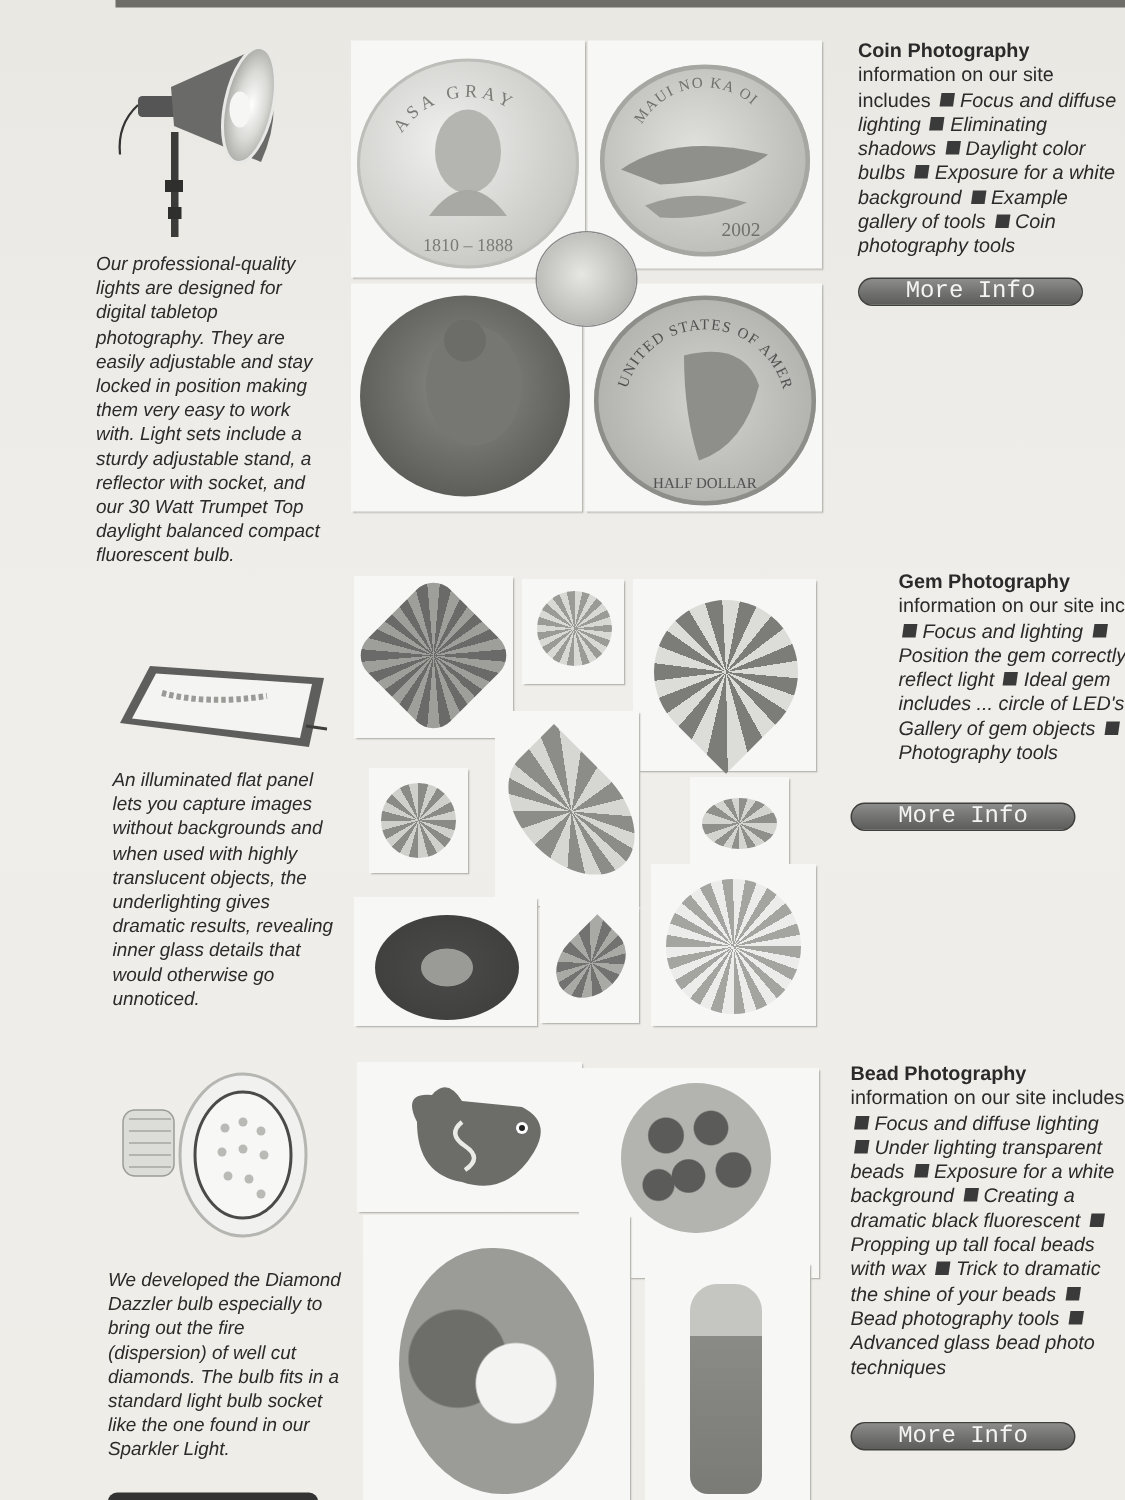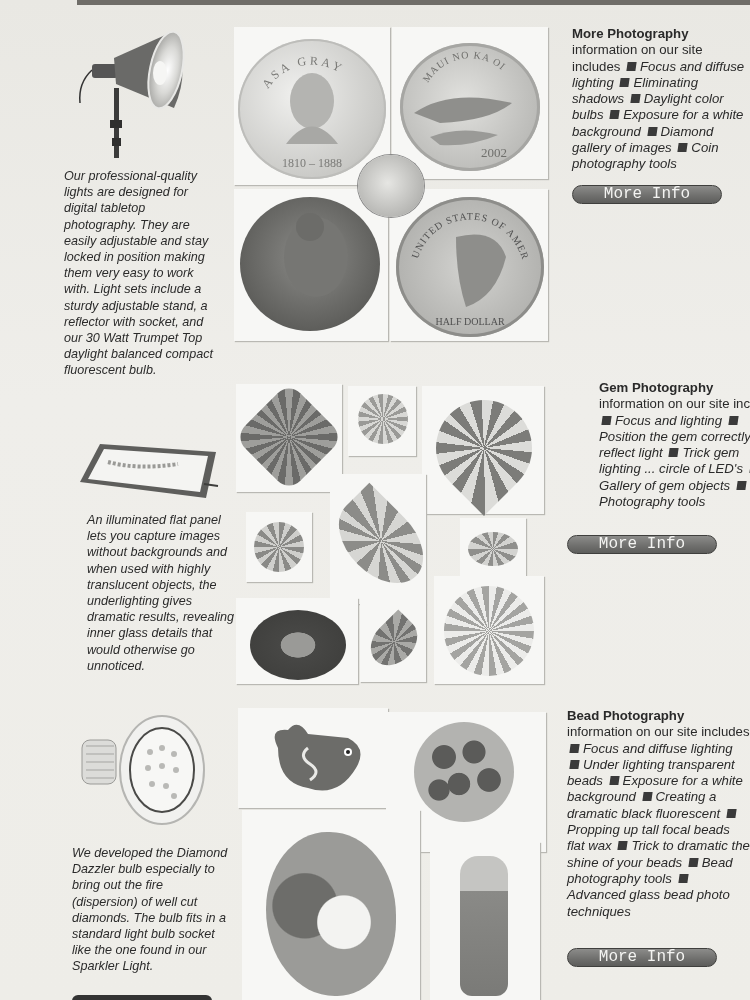--- a/index.html
+++ b/index.html
@@ -91,40 +91,40 @@
         <text font-size="10" fill="#505050" font-family="Liberation Serif, serif" letter-spacing="1"><textPath href="#arcTop3">UNITED STATES OF AMERICA</textPath></text>
         <path d="M60 40 Q100 30 110 60 Q100 100 70 110 Q60 80 60 40 Z" fill="#8e8e8b"></path>
         <text x="74" y="128" text-anchor="middle" font-size="10" fill="#505050" font-family="Liberation Serif, serif">HALF DOLLAR</text>
       </svg>
     </div>
   </div>
   <div class="coin" style="left:124px;top:128px;width:66px;height:62px;background:radial-gradient(circle at 45% 45%,#e6e6e3,#b6b6b3 70%,#8e8e8b);box-shadow:0 0 0 1px #888;"></div>
 </div>
 
 <div class="abs info" style="left:572px;top:26px;width:178px;">
-  <span class="title">More Photography</span>
+  <span class="title">Coin Photography</span>
   <span class="lead">information on our site includes</span>
   <span class="bullet"></span><span class="item">Focus and diffuse lighting</span>
   <span class="bullet"></span><span class="item">Eliminating shadows</span>
   <span class="bullet"></span><span class="item">Daylight color bulbs</span>
   <span class="bullet"></span><span class="item">Exposure for a white background</span>
-  <span class="bullet"></span><span class="item">Diamond gallery of images</span>
+  <span class="bullet"></span><span class="item">Example gallery of tools</span>
   <span class="bullet"></span><span class="item">Coin photography tools</span>
 </div>
 <div class="more-btn" style="left:572px;top:185px;">More Info</div>
 
 <div class="abs" style="left:78px;top:440px;width:142px;height:64px;">
   <svg width="142" height="64" viewBox="0 0 142 64">
     <path d="M22 4 L138 12 L128 58 L2 42 Z" fill="#5e5e5c"></path>
     <path d="M26 9 L130 16 L122 52 L10 39 Z" fill="#f4f4f2"></path>
     <path d="M30 22 Q60 30 100 24" stroke="#9a9a97" stroke-width="4" fill="none" stroke-dasharray="3 2"></path>
     <path d="M126 44 L140 46" stroke="#3e3e3c" stroke-width="2"></path>
   </svg>
 </div>
-<div class="abs desc" style="left:75px;top:512px;width:155px;margin-left:12px;">An illuminated flat panel lets you capture images without backgrounds and when used with highly translucent objects, the underlighting gives dramatic results, revealing inner glass details that would otherwise go unnoticed.</div>
+<div class="abs desc" style="left:75px;top:512px;width:155px;">An illuminated flat panel lets you capture images without backgrounds and when used with highly translucent objects, the underlighting gives dramatic results, revealing inner glass details that would otherwise go unnoticed.</div>
 
 <div class="abs" style="left:234px;top:382px;width:316px;height:302px;">
   <div class="photo" style="left:2px;top:2px;width:106px;height:108px;">
     <div style="position:absolute;left:14px;top:14px;width:78px;height:78px;background:repeating-conic-gradient(#6a6a68 0 10deg,#9e9e9b 10deg 20deg);transform:rotate(45deg);border-radius:16px;"></div>
   </div>
   <div class="photo" style="left:114px;top:4px;width:68px;height:70px;">
     <div class="coin" style="left:10px;top:8px;width:50px;height:50px;background:repeating-conic-gradient(#d8d8d5 0 12deg,#9a9a97 12deg 24deg);"></div>
   </div>
   <div class="photo" style="left:188px;top:4px;width:122px;height:128px;">
     <div style="position:absolute;left:14px;top:14px;width:96px;height:96px;background:repeating-conic-gradient(#7c7c79 0 14deg,#dcdcd9 14deg 28deg);border-radius:50% 50% 50% 0;transform:rotate(-45deg);"></div>
@@ -147,21 +147,21 @@
   <div class="photo" style="left:200px;top:194px;width:110px;height:108px;">
     <div class="coin" style="left:10px;top:10px;width:90px;height:90px;background:repeating-conic-gradient(#ececea 0 10deg,#a4a4a1 10deg 20deg);"></div>
   </div>
 </div>
 
 <div class="abs info" style="left:567px;top:380px;width:183px;margin-left:32px;">
   <span class="title">Gem Photography</span>
   <span class="lead">information on our site includes</span>
   <span class="bullet"></span><span class="item">Focus and lighting</span>
   <span class="bullet"></span><span class="item">Position the gem correctly to reflect light</span>
-  <span class="bullet"></span><span class="item">Trick gem lighting ... circle of LED's</span>
+  <span class="bullet"></span><span class="item">Ideal gem includes ... circle of LED's</span>
   <span class="bullet"></span><span class="item">Gallery of gem objects</span>
   <span class="bullet"></span><span class="item">Gem Photography tools</span>
 </div>
 <div class="more-btn" style="left:567px;top:535px;">More Info</div>
 
 <div class="abs" style="left:78px;top:712px;width:130px;height:120px;">
   <svg width="130" height="120" viewBox="0 0 130 120">
     <rect x="4" y="28" width="34" height="44" rx="8" fill="#dcdcd9" stroke="#9a9a97"></rect>
     <path d="M8 34 H36 M8 42 H36 M8 50 H36 M8 58 H36 M8 66 H36" stroke="#a5a5a2"></path>
     <ellipse cx="84" cy="58" rx="42" ry="54" fill="#f1f1ef" stroke="#b5b5b2" stroke-width="2"></ellipse>
@@ -202,18 +202,18 @@
   </div>
 </div>
 
 <div class="abs info" style="left:567px;top:708px;width:183px;">
   <span class="title">Bead Photography</span>
   <span class="lead">information on our site includes</span>
   <span class="bullet"></span><span class="item">Focus and diffuse lighting</span>
   <span class="bullet"></span><span class="item">Under lighting transparent beads</span>
   <span class="bullet"></span><span class="item">Exposure for a white background</span>
   <span class="bullet"></span><span class="item">Creating a dramatic black fluorescent</span>
-  <span class="bullet"></span><span class="item">Propping up tall focal beads flat wax</span>
+  <span class="bullet"></span><span class="item">Propping up tall focal beads with wax</span>
   <span class="bullet"></span><span class="item">Trick to dramatic the shine of your beads</span>
   <span class="bullet"></span><span class="item">Bead photography tools</span>
   <span class="bullet"></span><span class="item">Advanced glass bead photo techniques</span>
 </div>
 <div class="more-btn" style="left:567px;top:948px;">More Info</div>
 
 </body></html>

